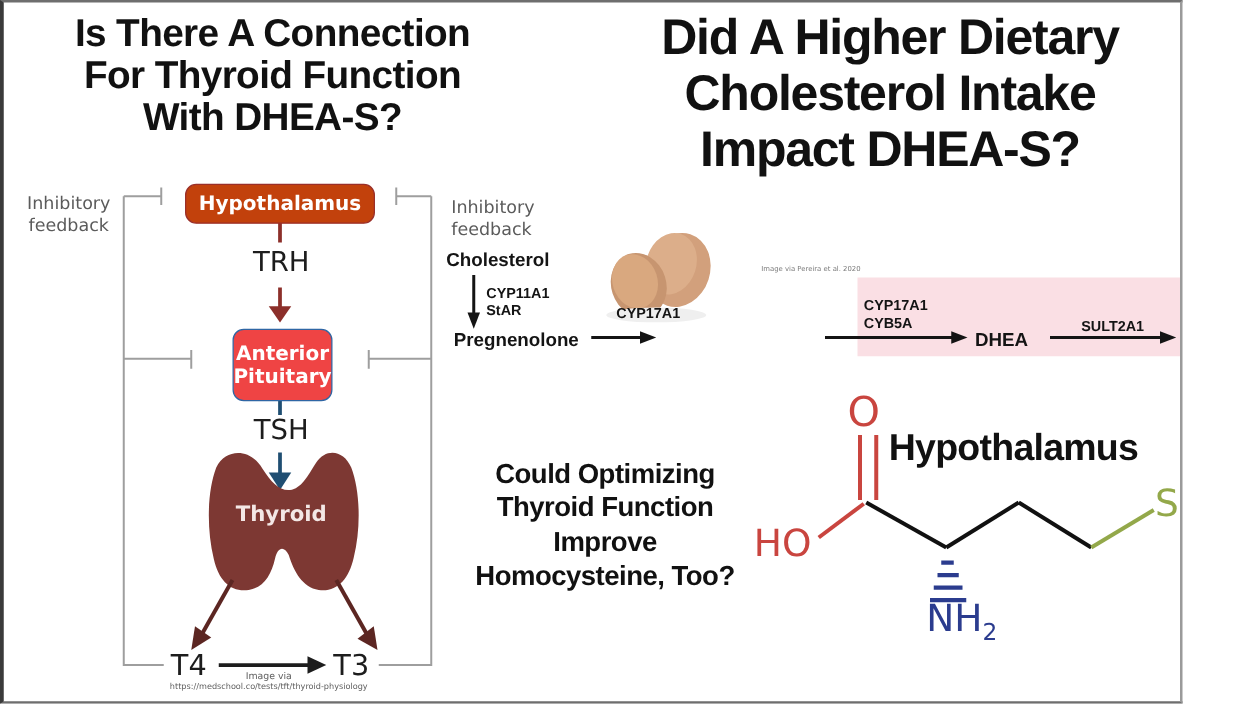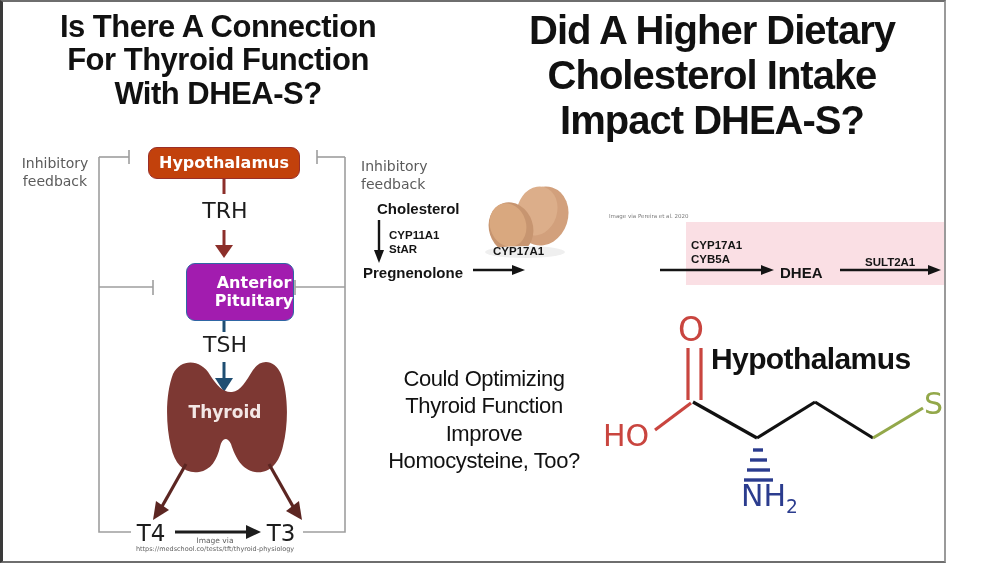--- a/index.html
+++ b/index.html
@@ -59,23 +59,22 @@
     line-height:1.12;
     white-space:pre-line;
   }
   #node-hypothalamus{
     left:145px;top:145px;width:150px;height:30px;
     background:#c2410c;border:1px solid #9a2f29;
     font-size:16px;
   }
   #node-pituitary{
     left:183px;top:261px;width:78px;height:56px;
-    background:#a21caf;border:1px solid #2f66a4;
+    background:#ef4444;border:1px solid #2f66a4;
     font-size:16px;
-    padding-left:28px;
   }
   .hormone-label{
     position:absolute;
     font-family:"DejaVu Sans", sans-serif;
     font-size:22px;color:#1d1d1d;text-align:center;
   }
   #label-trh{left:180px;top:196px;width:84px;}
   #label-tsh{left:180px;top:330px;width:84px;}
 
   .t-label{
@@ -108,39 +107,39 @@
     font-family:"Liberation Sans", sans-serif;
     font-weight:bold;font-size:15px;color:#141414;
     white-space:nowrap;
   }
   .path-enz{
     position:absolute;
     font-family:"Liberation Sans", sans-serif;
     font-weight:bold;font-size:11.5px;color:#141414;
     line-height:1.25;white-space:pre-line;
   }
-  #chem-cholesterol{left:24px;top:16px;}
+  #chem-cholesterol{left:4px;top:16px;}
   #enz-cyp11a1{left:36px;top:44px;}
   #chem-pregnenolone{left:10px;top:80px;}
   #enz-cyp17a1-1{left:140px;top:60px;}
   #chem-17oh{left:176px;top:80px;}
   #enz-cyp17a1-2{left:338px;top:54px;}
   #chem-dhea{left:427px;top:80px;}
   #enz-sult2a1{left:512px;top:71px;}
   #chem-dheas{left:594px;top:80px;}
   #pathway-credit{
     position:absolute;left:256px;top:29px;
     font-family:"DejaVu Sans", sans-serif;
     font-size:5.5px;color:#7a7a7a;white-space:nowrap;
   }
 
   
   #question-block{
     position:absolute;left:352px;top:363px;width:258px;
-    text-align:center;font-weight:normal;font-size:22px;
+    text-align:center;font-weight:bold;font-size:22px;
     color:#111111;line-height:1.24;letter-spacing:-0.4px;
     white-space:pre-line;
   }
 
   
   #homocysteine-figure{
     position:absolute;left:580px;top:308px;width:420px;height:255px;
   }
   #homocysteine-name{
     position:absolute;left:128px;top:32px;

